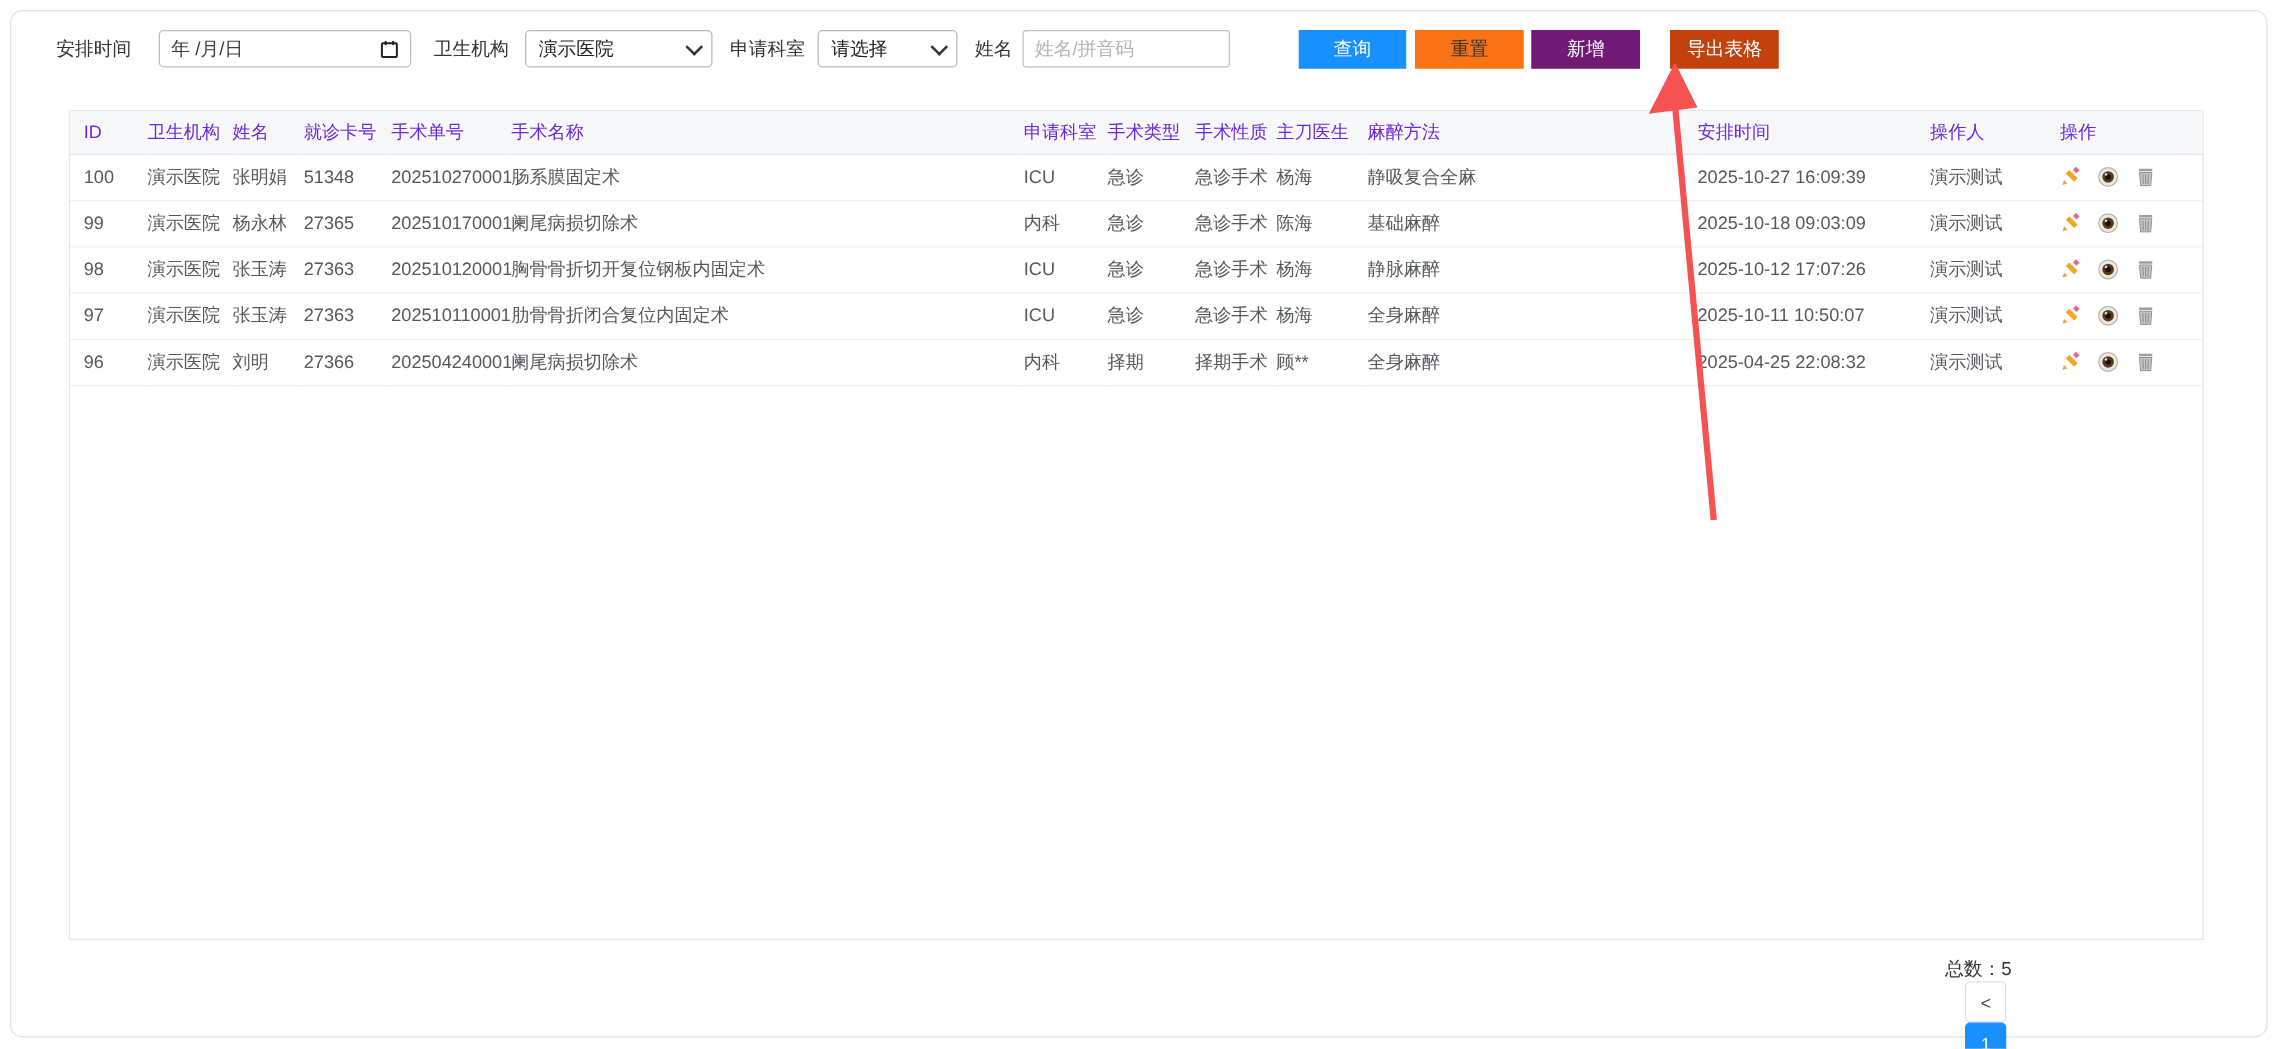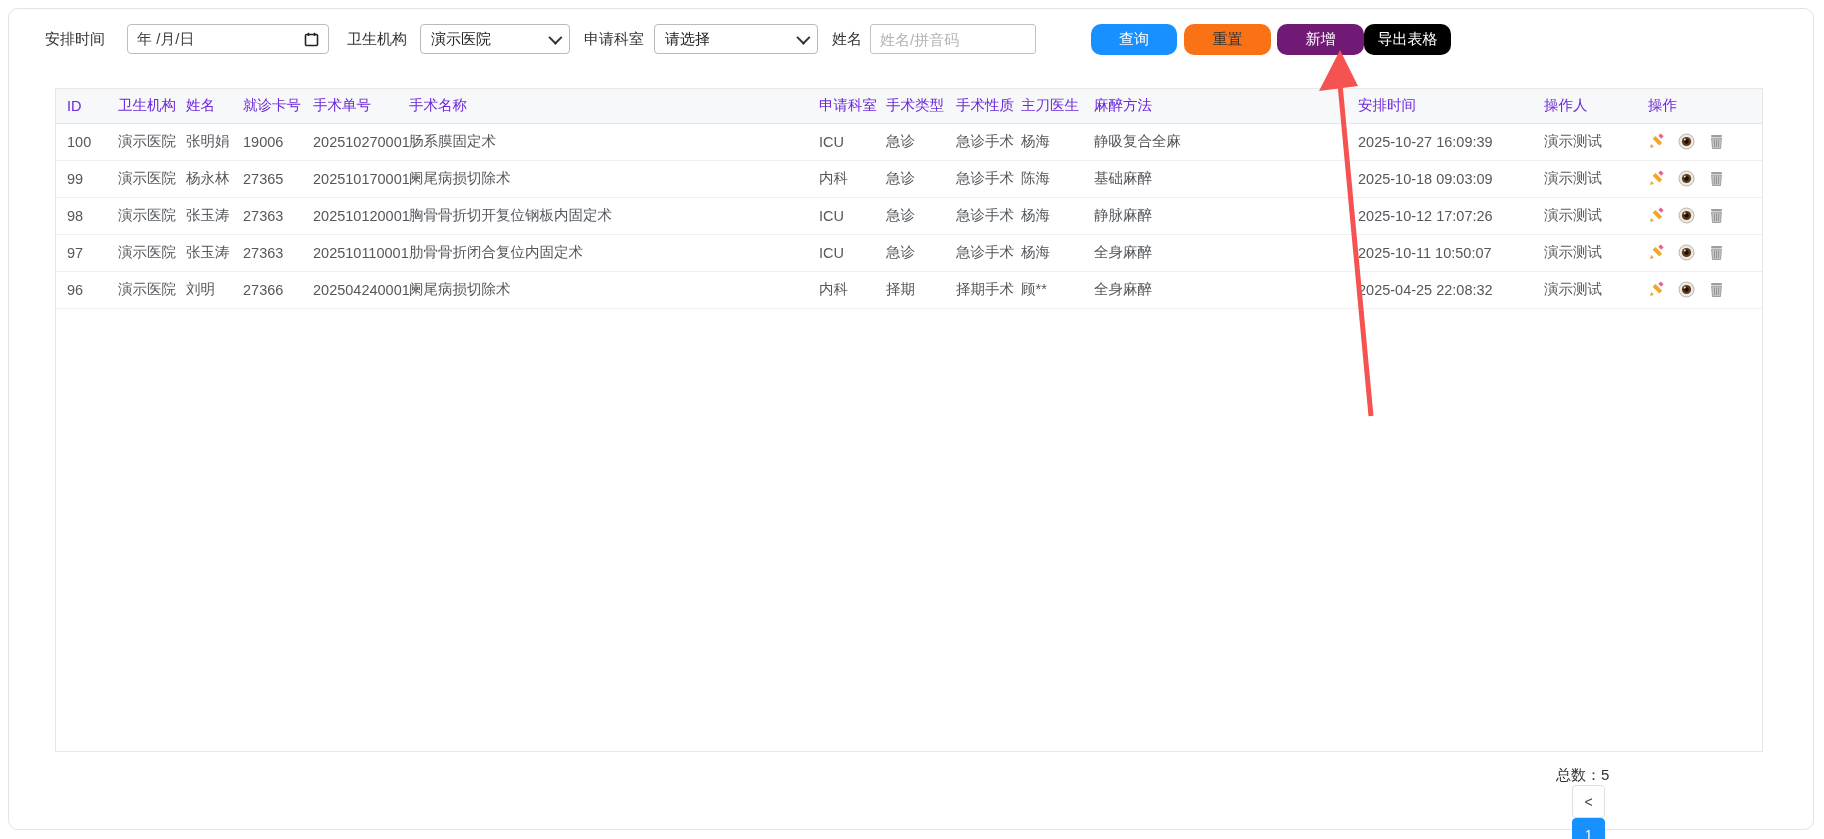--- a/index.html
+++ b/index.html
@@ -15,33 +15,33 @@
   .l-sched{width:62px;}
   .l-org{width:62px;margin-left:18px;}
   .l-dept{width:62px;margin-left:14px;}
   .l-name{width:30px;margin-left:14px;}
   .date-input{margin-left:20px;width:202px;height:30px;border:1px solid #bdbdbd;border-radius:4px;
     box-sizing:border-box;display:flex;align-items:center;padding:0 9px;background:#fff;cursor:text;justify-content:space-between;}
   .date-input .dtext{flex:1;color:#3c3c3c;font-size:15px;}
   .sel{height:30px;border:1px solid #b9b9b9;border-radius:4px;box-sizing:border-box;background:#fff;
     display:flex;align-items:center;padding:0 10px;cursor:pointer;font-size:15px;color:#222;}
   .sel-org{margin-left:11px;width:150px;}
-  .sel-dept{margin-left:8px;width:164px;}
+  .sel-dept{margin-left:8px;width:112px;}
   .sel .stext{flex:1;}
   .chev{width:8px;height:8px;border-right:2px solid #333;border-bottom:2px solid #333;
     transform:rotate(45deg) translateY(-2px);flex:none;}
   .txt-input{margin-left:8px;width:166px;height:30px;border:1px solid #c2c2c2;border-radius:3px;
     box-sizing:border-box;padding:0 9px;font-size:15px;font-family:inherit;color:#404040;}
   .txt-input::placeholder{color:#b3b3b3;}
-  .btn{height:31px;border:none;border-radius:10px;font-size:15px;font-family:inherit;cursor:pointer;
+  .btn{height:31px;border:none;border-radius:0;font-size:15px;font-family:inherit;cursor:pointer;
     color:#fff;flex:none;}
   .btn-query{margin-left:55px;width:86px;background:#1890ff;}
   .btn-reset{margin-left:7px;width:87px;background:#f97316;color:#333;}
   .btn-add{margin-left:6px;width:87px;background:#701a75;}
-  .btn-export{margin-left:0;width:87px;background:#000000;}
+  .btn-export{margin-left:24px;width:87px;background:#c2410c;}
   
   .card{position:absolute;left:55px;top:88px;width:1708px;height:664px;border:1px solid #e8e8e8;
     box-sizing:border-box;background:#fff;}
   table{border-collapse:collapse;table-layout:fixed;width:1706px;font-size:14.5px;color:#54585d;}
   thead tr{background:#f7f8fa;height:34px;}
   th{font-weight:normal;text-align:left;color:#6d28d9;border-bottom:1px solid #e6e6e6;padding:0;}
   tbody tr{height:37px;border-bottom:1px solid #efefef;}
   td{padding:0;overflow:hidden;white-space:nowrap;}
   th:first-child,td:first-child{padding-left:11px;}
   .ops{display:flex;align-items:center;gap:13px;}
@@ -124,21 +124,21 @@
           <th>安排时间</th>
           <th>操作人</th>
           <th>操作</th>
         </tr>
       </thead>
     <tbody>
         <tr>
           <td>100</td>
           <td>演示医院</td>
           <td>张明娟</td>
-          <td>19006</td>
+          <td>51348</td>
           <td>202510270001</td>
           <td>肠系膜固定术</td>
           <td>ICU</td>
           <td>急诊</td>
           <td>急诊手术</td>
           <td>杨海</td>
           <td>静吸复合全麻</td>
           <td>2025-10-27 16:09:39</td>
           <td>演示测试</td>
           <td>

